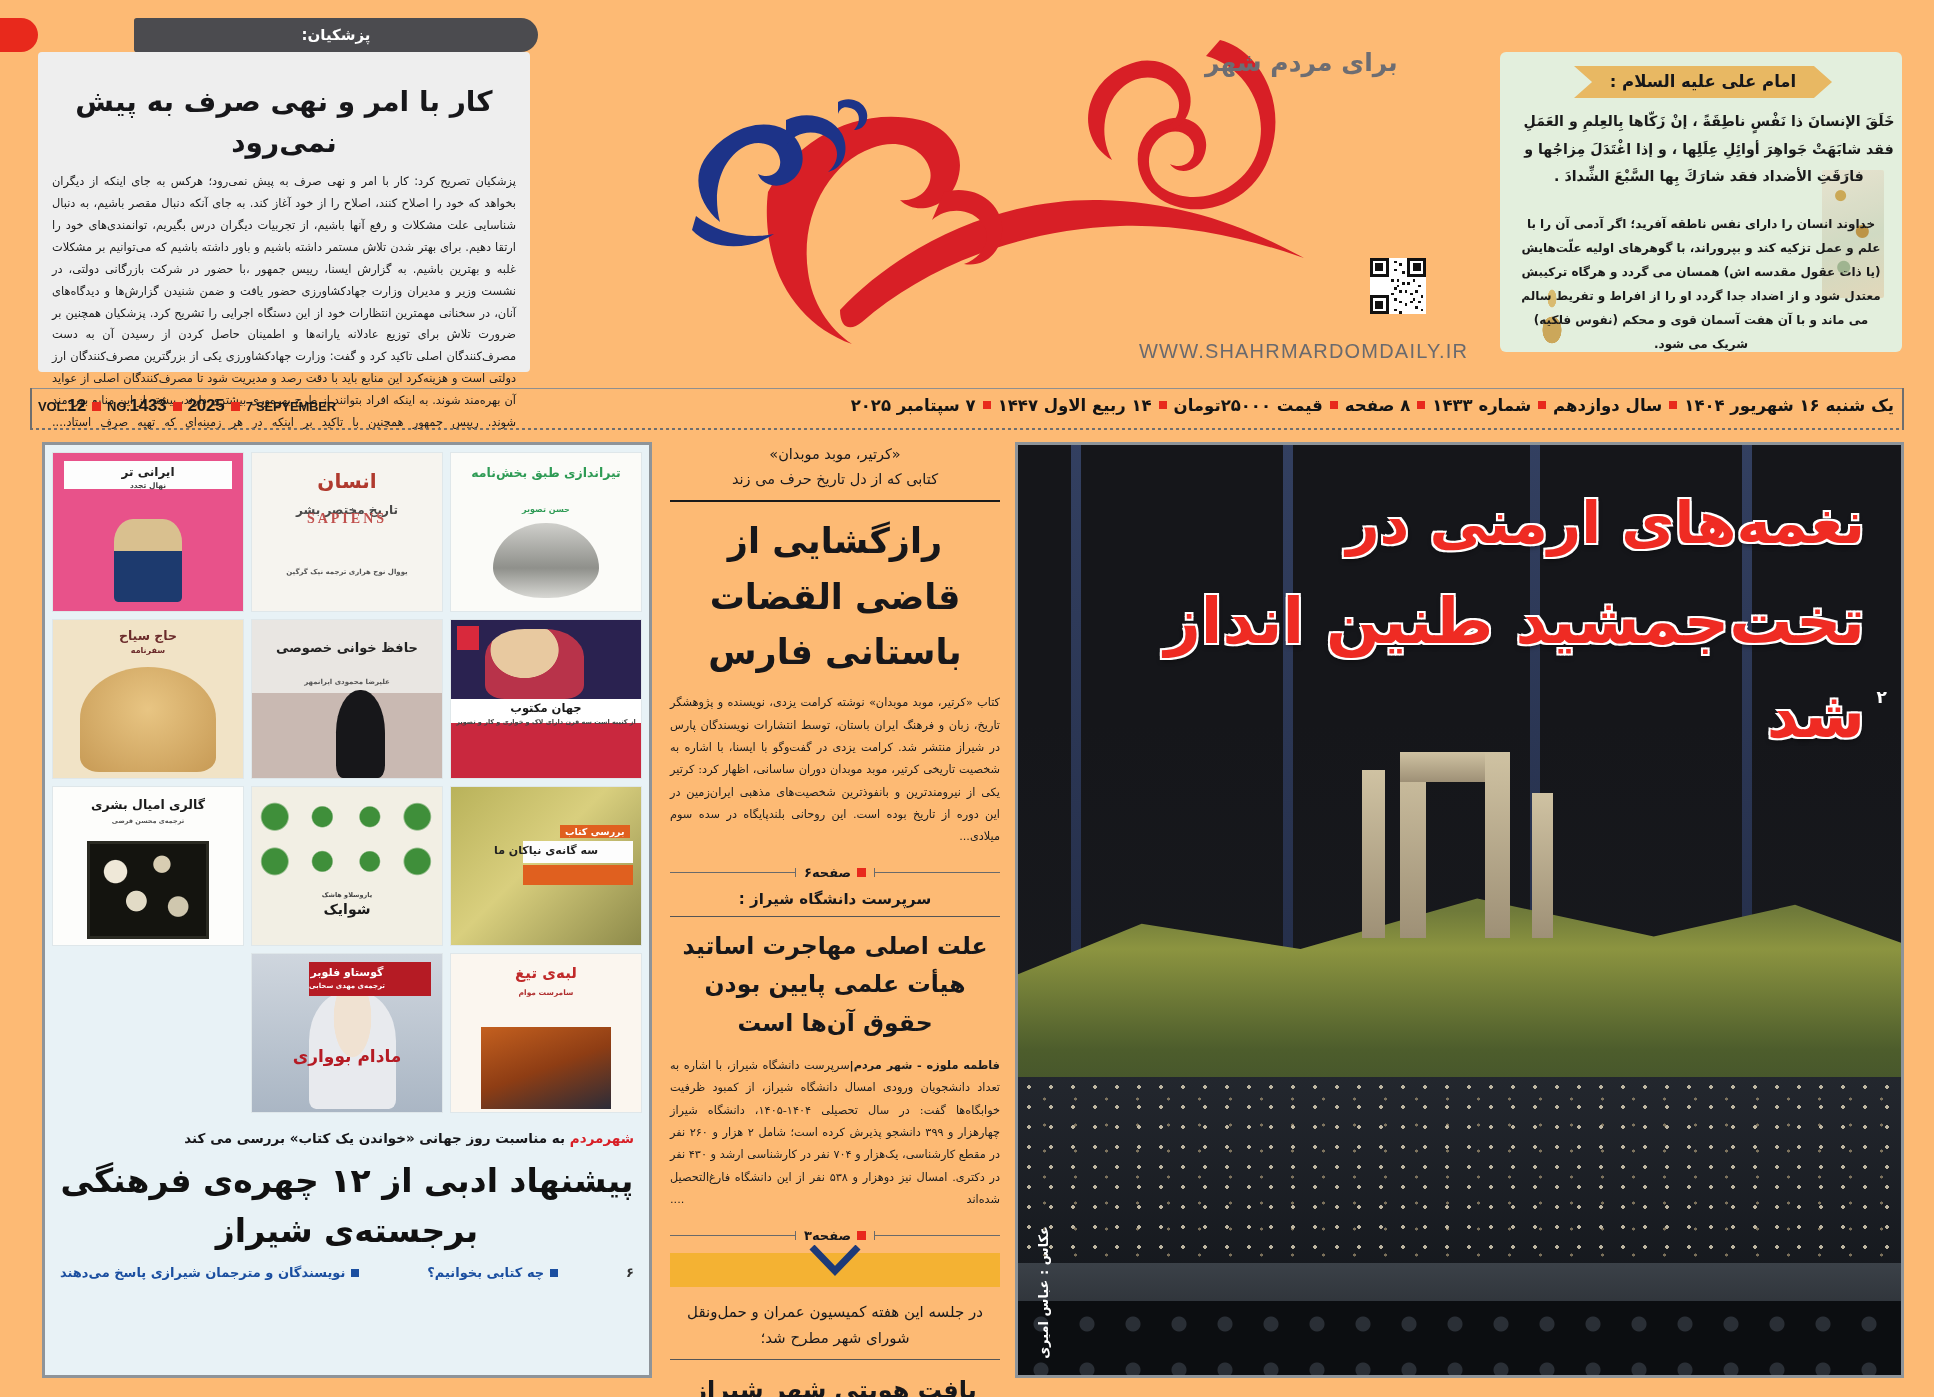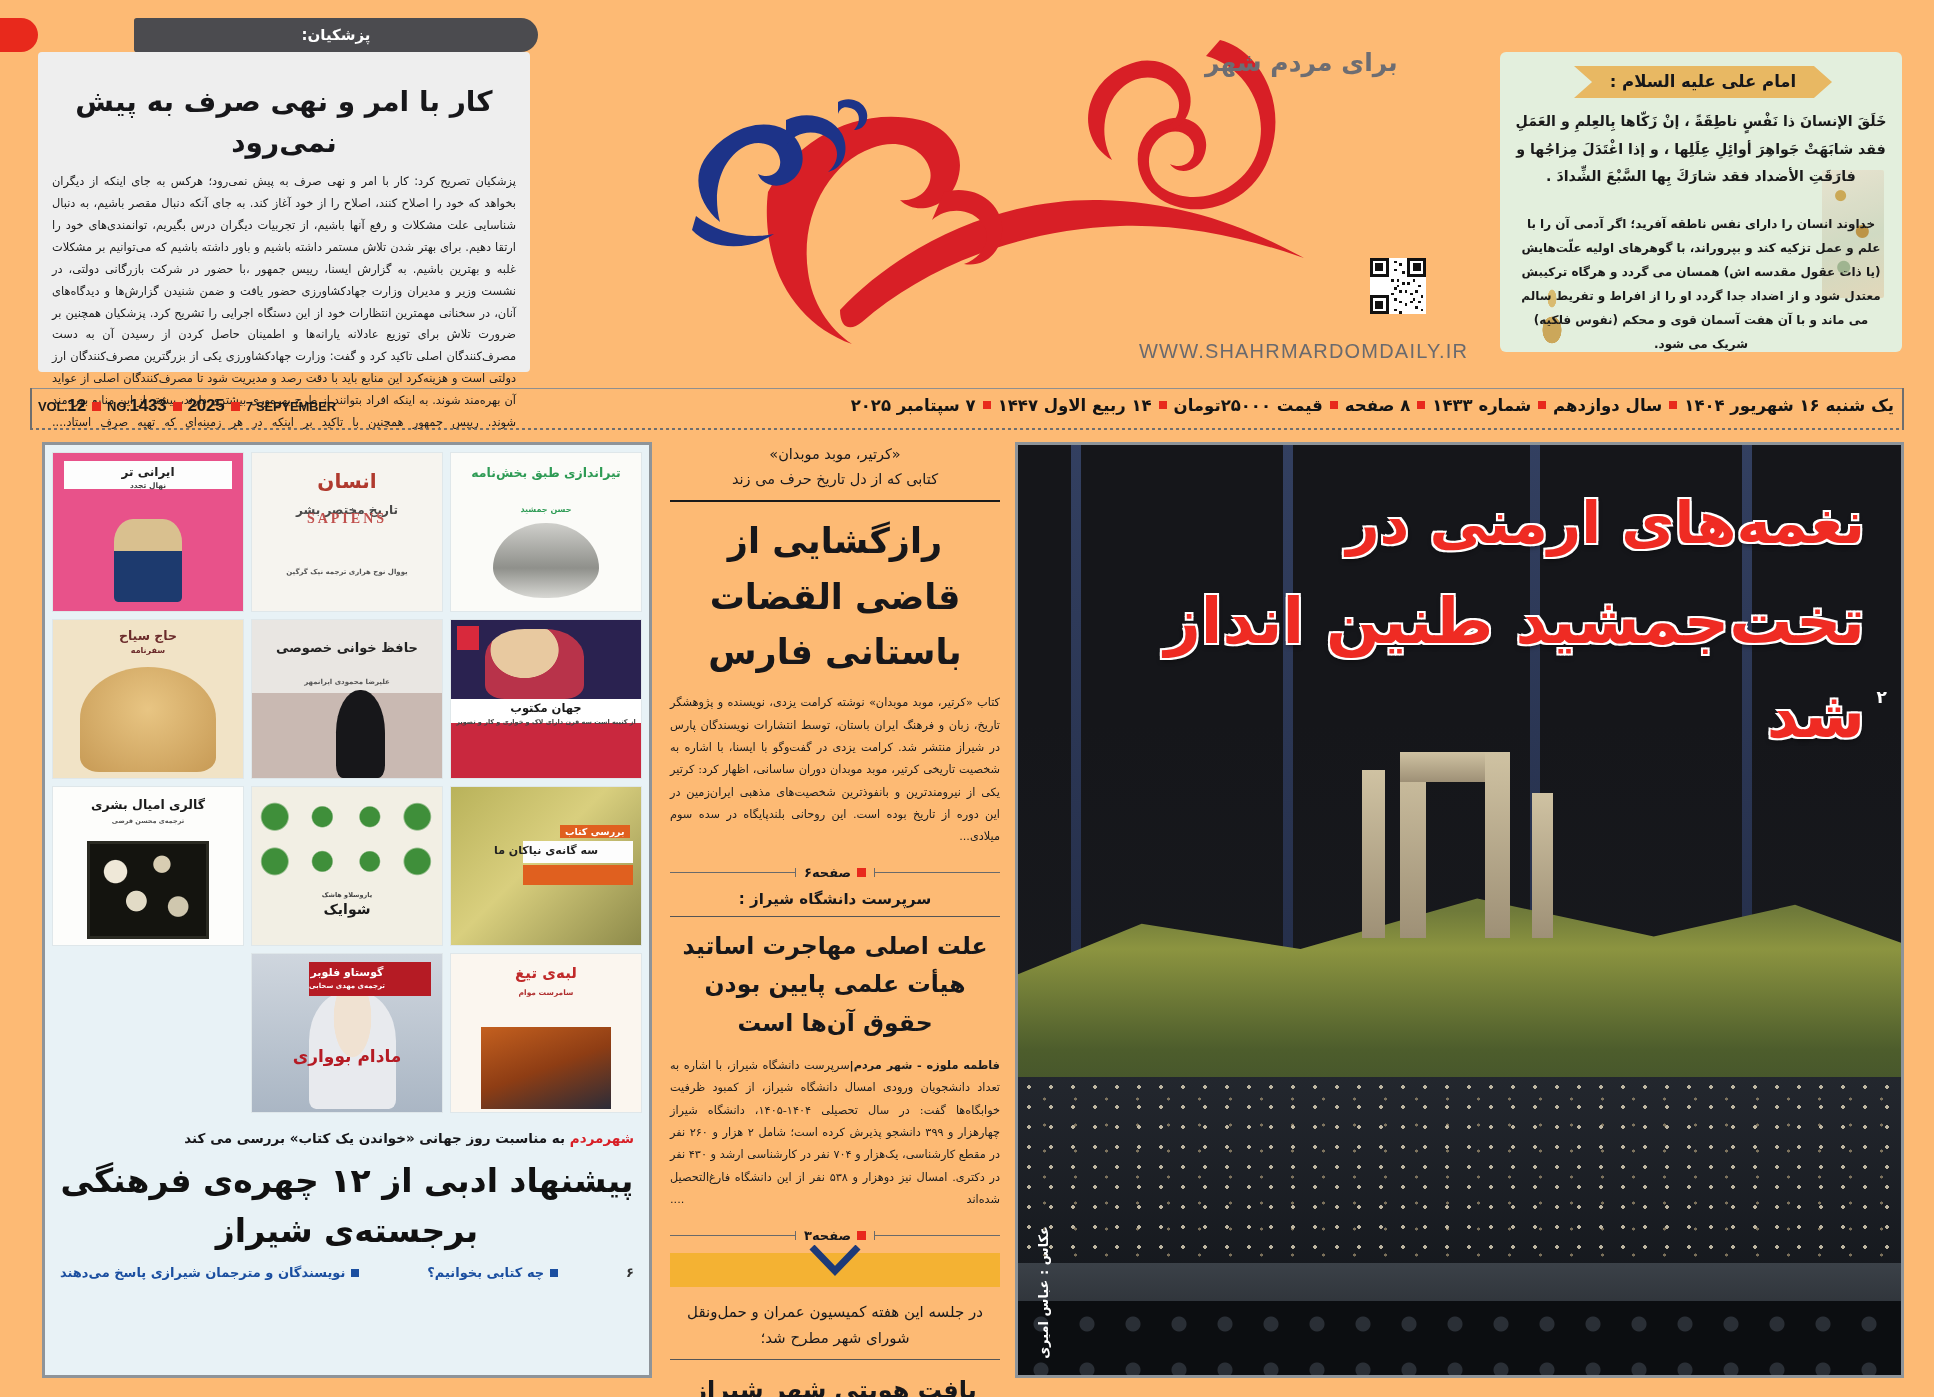--- a/index.html
+++ b/index.html
@@ -38,21 +38,21 @@
               color:#6a6a6e; letter-spacing:1.2px; font-family:"Liberation Sans",sans-serif; }
   .qr { position:absolute; left:1370px; top:258px; width:56px; height:56px; }
 
   
   .quote-panel { position:absolute; left:1500px; top:52px; width:402px; height:300px;
                  background:#e3efdd; border-radius:6px; overflow:hidden; }
   .quote-title { position:absolute; left:74px; top:14px; width:258px; height:32px;
                  background:#e8b863; color:#17171a; font-size:16.5px; font-weight:bold;
                  text-align:center; line-height:32px;
                  clip-path: polygon(0 0, 93% 0, 100% 50%, 93% 100%, 0 100%, 7% 50%); }
-  .quote-ar { position:absolute; left:14px; top:56px; width:374px;
+  .quote-ar { position:absolute; left:22px; top:56px; width:374px;
               font-size:14.2px; line-height:1.95; color:#1a1a1a; text-align:center;
               font-weight:bold; }
   .quote-fa { position:absolute; left:14px; top:160px; width:374px;
               font-size:12px; line-height:2.0; color:#1a1a1a; text-align:center;
               font-weight:bold; }
   .orn { position:absolute; right:18px; top:118px; width:62px; height:128px;
          background:
            radial-gradient(circle at 30% 20%, #c9a24a 0 5px, transparent 6px),
            radial-gradient(circle at 65% 48%, #b98c3a 0 6px, transparent 7px),
            radial-gradient(circle at 35% 76%, #9ab08a 0 6px, transparent 7px),
@@ -363,21 +363,21 @@
   </div>
 
   <div class="body">
 
     <div class="books-panel">
       <div class="book-grid">
 
         <div class="bk bk1">
           <div class="img"></div>
           <div class="bk-t t">تیراندازی طبق بخش‌نامه</div>
-          <div class="bk-t a">حسن جمشید</div>
+          <div class="bk-t a">حسن تصویر</div>
         </div>
 
         <div class="bk bk2">
           <div class="bk-t t">انسان</div>
           <div class="bk-t s">تاریخ مختصر بشر</div>
           <div class="bk-t sap">SAPIENS</div>
           <div class="bk-t a">یووال نوح هراری ترجمه نیک گرگین</div>
         </div>
 
         <div class="bk bk3">

